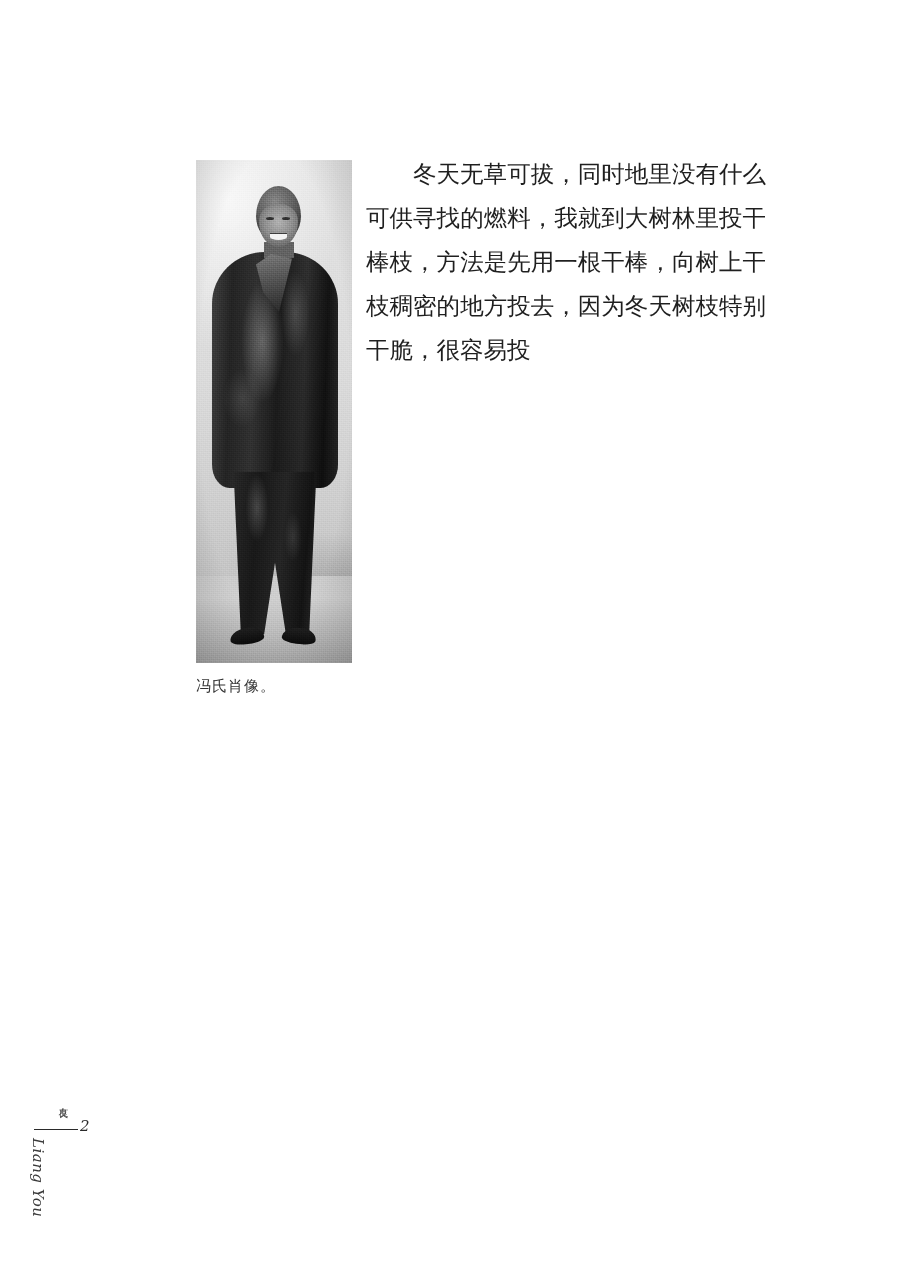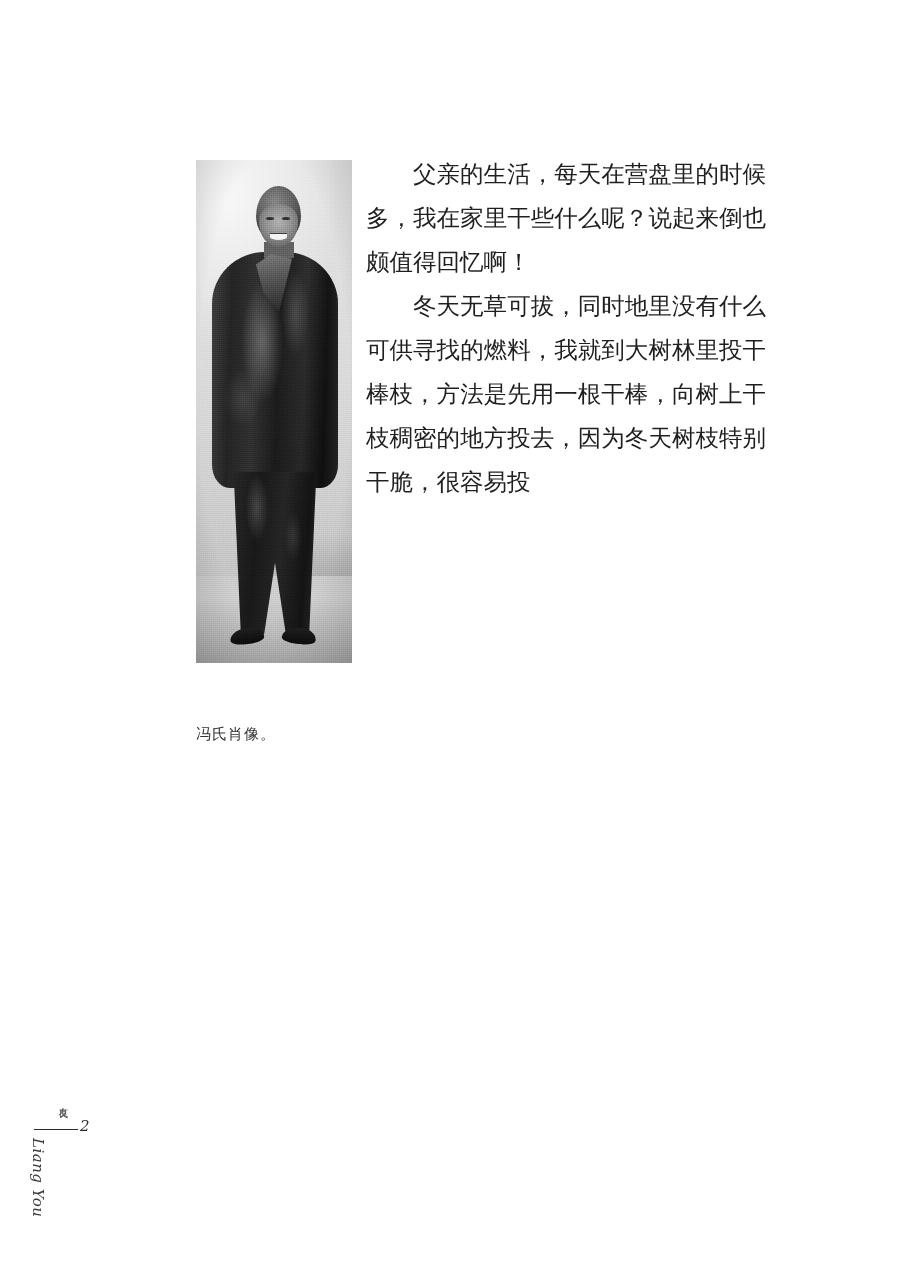--- a/index.html
+++ b/index.html
@@ -237,21 +237,20 @@
     position: absolute;
     left: 196px;
     top: 676px;
     width: 200px;
     font-family: "DejaVu Serif", serif;
     font-size: 15px;
     line-height: 20px;
     color: #333333;
     letter-spacing: 1px;
     white-space: nowrap;
-    margin-top: 48px;
   }
 
   
   .body-text {
     position: absolute;
     left: 184px;
     top: 152px;
     width: 582px;
     font-family: "DejaVu Serif", serif;
     font-size: 23.5px;
@@ -306,17 +305,16 @@
       <div class="ph-eye-r"></div>
       <div class="ph-mouth"></div>
       <div class="ph-grain"></div>
       <div class="ph-vignette"></div>
     </div>
   </figure>
   <div class="photo-caption">冯氏肖像。</div>
 
   <div class="body-text">
     <div class="photo-spacer"></div>
-    <p>父亲的生活，每天在营盘里的时候多，我在家里干些什么呢？说起来倒也颇值得回忆啊！</p>
     <p>冬天无草可拔，同时地里没有什么可供寻找的燃料，我就到大树林里投干棒枝，方法是先用一根干棒，向树上干枝稠密的地方投去，因为冬天树枝特别干脆，很容易投</p>
   </div>
 
 </div>
 
 </body></html>

